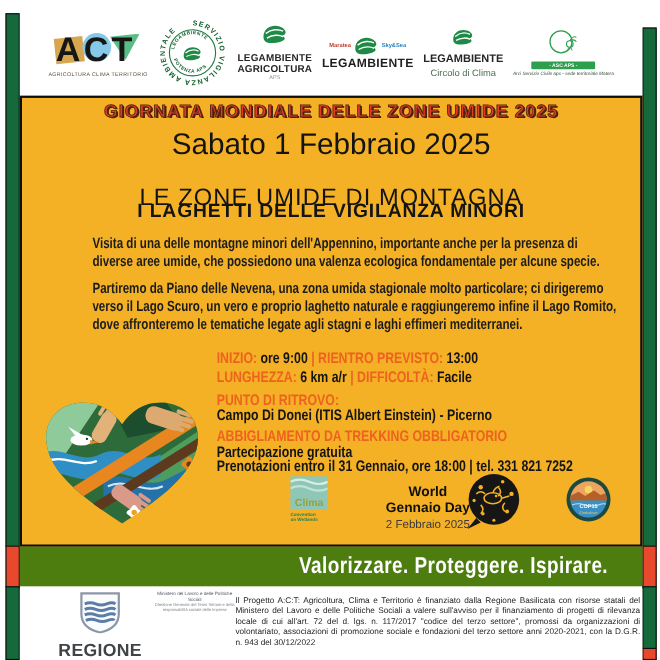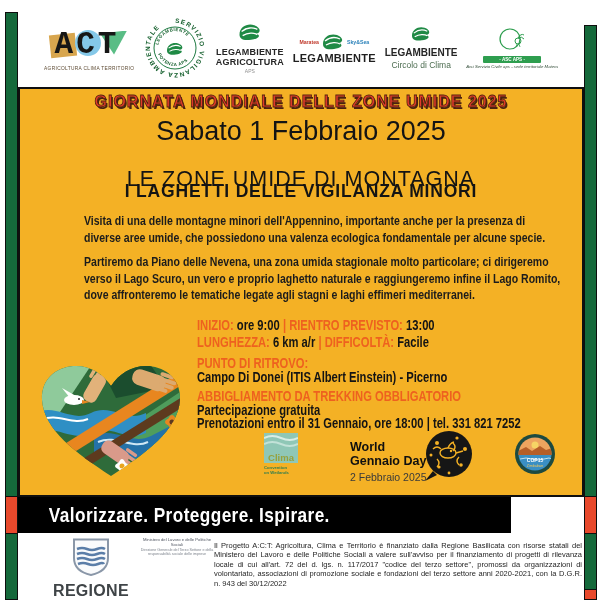--- a/index.html
+++ b/index.html
@@ -24,21 +24,21 @@
   
   .logoband{position:absolute;left:18px;top:8px;width:566px;height:79px;background:#fff;
             display:flex;align-items:center;justify-content:space-between;padding:0 26px}
   .lg{text-align:center;flex:0 0 auto}
   .act-art{position:relative;width:86px;height:40px}
   .act-shape{position:absolute}
   .sh-a{left:6px;top:9px;width:26px;height:23px;background:#d8a64e;transform:rotate(-6deg)}
   .sh-c{left:31px;top:5px;width:26px;height:26px;border-radius:50%;background:#85c8e8}
   .sh-t{left:56px;top:6px;width:27px;height:24px;background:#59bd85;clip-path:polygon(0 12%,100% 0,52% 100%)}
   .act-letters{position:absolute;left:0;top:0;width:100%;text-align:center;
-    font-family:Liberation Mono, monospace;font-size:31px;font-weight:700;line-height:39px;letter-spacing:3px;color:#161616}
+    font-family:Liberation Sans, sans-serif;font-size:31px;font-weight:700;line-height:39px;letter-spacing:3px;color:#161616}
   .act-cap{font-size:4.8px;color:#5d4a33;letter-spacing:.35px;margin-top:1px}
   .leg-name{font-size:9px;font-weight:800;color:#262626;line-height:10px;letter-spacing:.2px}
   .leg-aps{font-size:5px;color:#8f8f8f;margin-top:1px}
   .mar-top{display:flex;align-items:center;justify-content:center;gap:2px}
   .mar-left{font-size:5.2px;font-weight:700;color:#c0392b}
   .mar-right{font-size:5.2px;font-weight:700;color:#2980b9}
   .mar-name{font-size:11px;font-weight:800;color:#1f1f1f;letter-spacing:.3px}
   .mat-name{font-size:10px;font-weight:800;color:#262626;line-height:11px}
   .mat-sub{font-size:8.5px;color:#4e6e52;margin-top:2px}
   .asc-band{width:58px;margin:1px auto 0;background:#2e9e4f;color:#fff;font-size:4.6px;font-weight:700;line-height:7px;border-radius:1px}
@@ -63,29 +63,29 @@
   .d-gap{height:6px}
   .lbl{color:var(--orange)}
   .heart{position:absolute;left:16px;top:269px;width:150px;height:125px}
 
   
   .ramsar{position:absolute;left:244px;top:344px;width:40px}
   .ram-box{position:relative;width:34px;height:30px;background:#8fc7b6}
   .ram-waves{position:absolute;left:0;top:0}
   .ram-name{position:absolute;bottom:0;width:100%;text-align:center;font-size:9.5px;font-weight:700;color:#97a13c}
   .ram-cap{font-size:4.2px;color:#2e7d4f;line-height:5px;margin-top:2px;font-weight:700}
-  .wwd{position:absolute;left:330px;top:352px;width:78px;text-align:left}
+  .wwd{position:absolute;left:330px;top:352px;width:78px;text-align:center}
   .wwd-b{font-size:12.5px;font-weight:800;line-height:13.5px;color:#101010}
   .wwd-d{font-size:10.5px;color:#3a3a3a;line-height:12px;margin-top:3px}
   .emblem{position:absolute;left:403px;top:340px}
   .cop{position:absolute;left:494px;top:344px}
 
   
-  .tagline{position:absolute;left:18px;top:497px;width:493px;height:36px;background:#000000;
-           display:flex;align-items:center;justify-content:flex-start}
+  .tagline{position:absolute;left:18px;top:497px;width:566px;height:36px;background:#4d7c0f;
+           display:flex;align-items:center;justify-content:flex-end}
   .tagline-text{color:#fff;font-size:21px;font-weight:700;letter-spacing:.5px;white-space:nowrap;transform:scaleX(.82)}
 
   
   .bottomband{position:absolute;left:18px;top:535px;width:566px;height:65px;background:#fff}
   .regione{position:absolute;left:8px;top:3px;width:130px;text-align:center}
   .regione-name{font-size:16px;font-weight:700;color:#3f4447;letter-spacing:.3px;margin-top:2px}
   .ml{position:absolute;left:122px;top:1px;width:74px;text-align:center}
   .ml-mono{position:relative;font-family:"Liberation Serif",serif;font-size:29px;line-height:31px}
   .ml-m{color:#8d99a8}
   .ml-l{color:#b6bcc4;margin-left:-3px}

